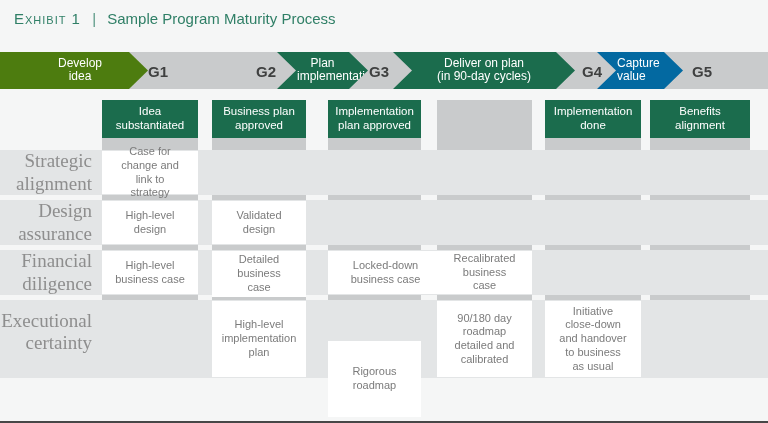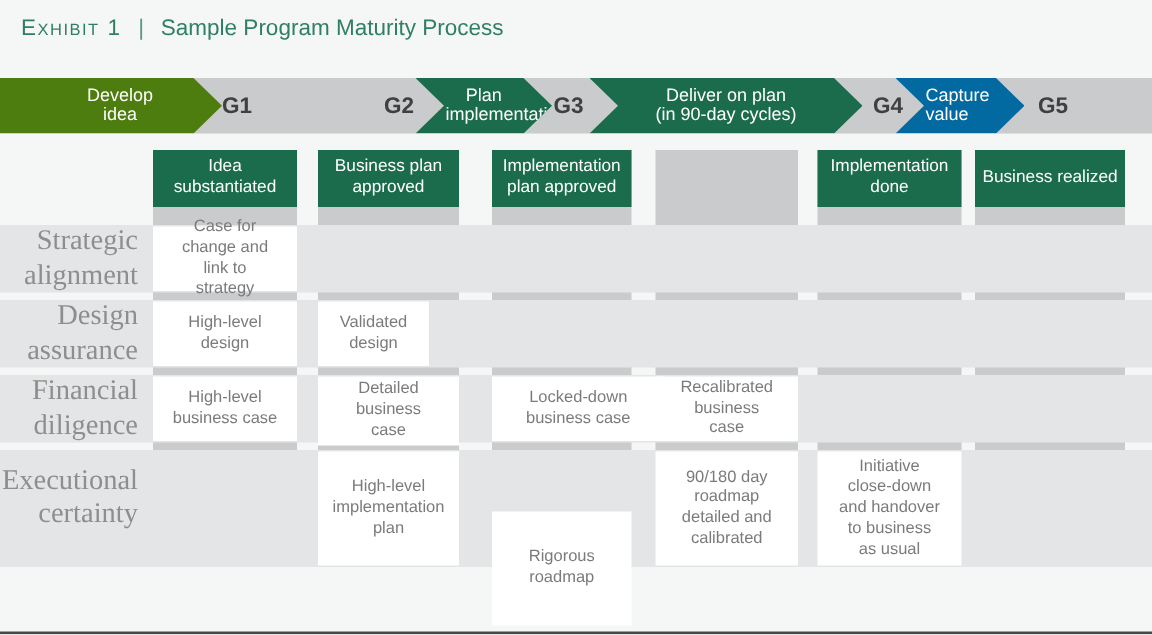--- a/index.html
+++ b/index.html
@@ -70,28 +70,28 @@
       <div class="colband" style="left: 102px; width: 96px; top: 100px; height: 278px;"></div>
       <div class="colband" style="left: 212px; width: 94px; top: 100px; height: 278px;"></div>
       <div class="colband" style="left: 328px; width: 93px; top: 100px; height: 278px;"></div>
       <div class="colband" style="left: 437px; width: 95px; top: 100px; height: 278px;"></div>
       <div class="colband" style="left: 545px; width: 96px; top: 100px; height: 278px;"></div>
       <div class="colband" style="left: 650px; width: 100px; top: 100px; height: 278px;"></div>
       <div class="milestone" style="left: 102px; width: 96px;">Idea substantiated</div>
       <div class="milestone" style="left: 212px; width: 94px;">Business plan approved</div>
       <div class="milestone" style="left: 328px; width: 93px;">Implementation plan approved</div>
       <div class="milestone" style="left: 545px; width: 96px;">Implementation done</div>
-      <div class="milestone" style="left: 650px; width: 100px;">Business realized</div>
+      <div class="milestone" style="left: 650px; width: 100px;">Benefits alignment</div>
       <div class="rowstrip" style="top: 150px; height: 45px;"></div>
       <div class="rowlabel" style="top: 150px; height: 45px;">Strategic alignment</div>
       <div class="cellbox" style="left: 102px; width: 96px; top: 151px; height: 43px;">Case for change and link to strategy</div>
       <div class="rowstrip" style="top: 200px; height: 45px;"></div>
       <div class="rowlabel" style="top: 200px; height: 45px; text-align: right;">Design assurance</div>
       <div class="cellbox" style="left: 102px; width: 96px; top: 201px; height: 43px;">High-level design</div>
-      <div class="cellbox" style="left: 212px; width: 74px; top: 201px; height: 43px;">Validated design</div>
+      <div class="cellbox" style="left: 212px; width: 94px; top: 201px; height: 43px;">Validated design</div>
       <div class="rowstrip" style="top: 250px; height: 45px;"></div>
       <div class="rowlabel" style="top: 250px; height: 45px;">Financial diligence</div>
       <div class="cellbox" style="left: 102px; width: 96px; top: 251px; height: 43px;">High-level business case</div>
       <div class="cellbox" style="left: 212px; width: 94px; top: 251px; height: 46px;">Detailed business case</div>
       <div class="cellbox" style="left: 328px; width: 115px; top: 251px; height: 43px;">Locked-down business case</div>
       <div class="cellbox" style="left: 437px; width: 95px; top: 251px; height: 43px;">Recalibrated business case</div>
       <div class="rowstrip" style="top: 300px; height: 78px;"></div>
       <div class="rowlabel top" style="top: 300px; height: 78px;">Executional certainty</div>
       <div class="cellbox" style="left: 212px; width: 94px; top: 301px; height: 76px;">High-level implementation plan</div>
       <div class="cellbox" style="left: 328px; width: 93px; top: 301px; height: 76px; margin-top: 40px;">Rigorous roadmap</div>

